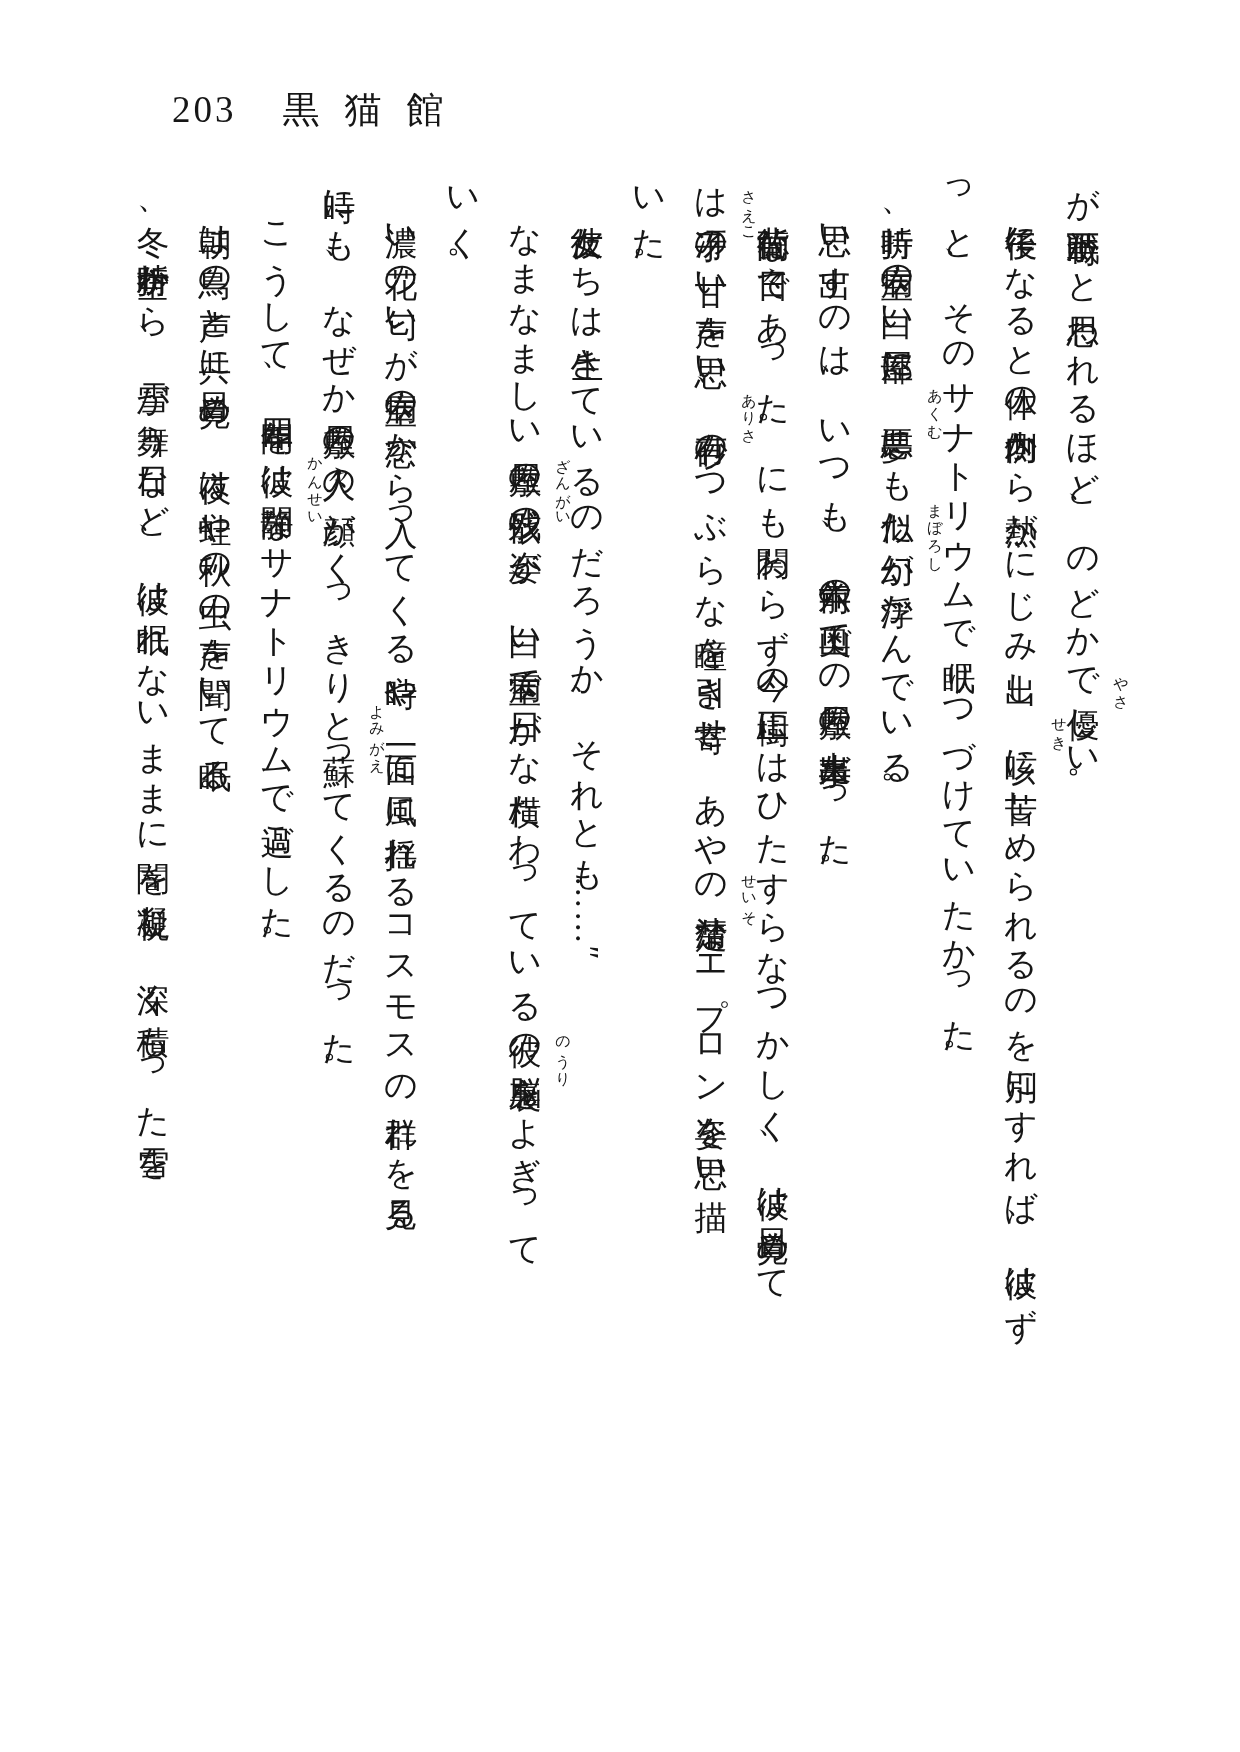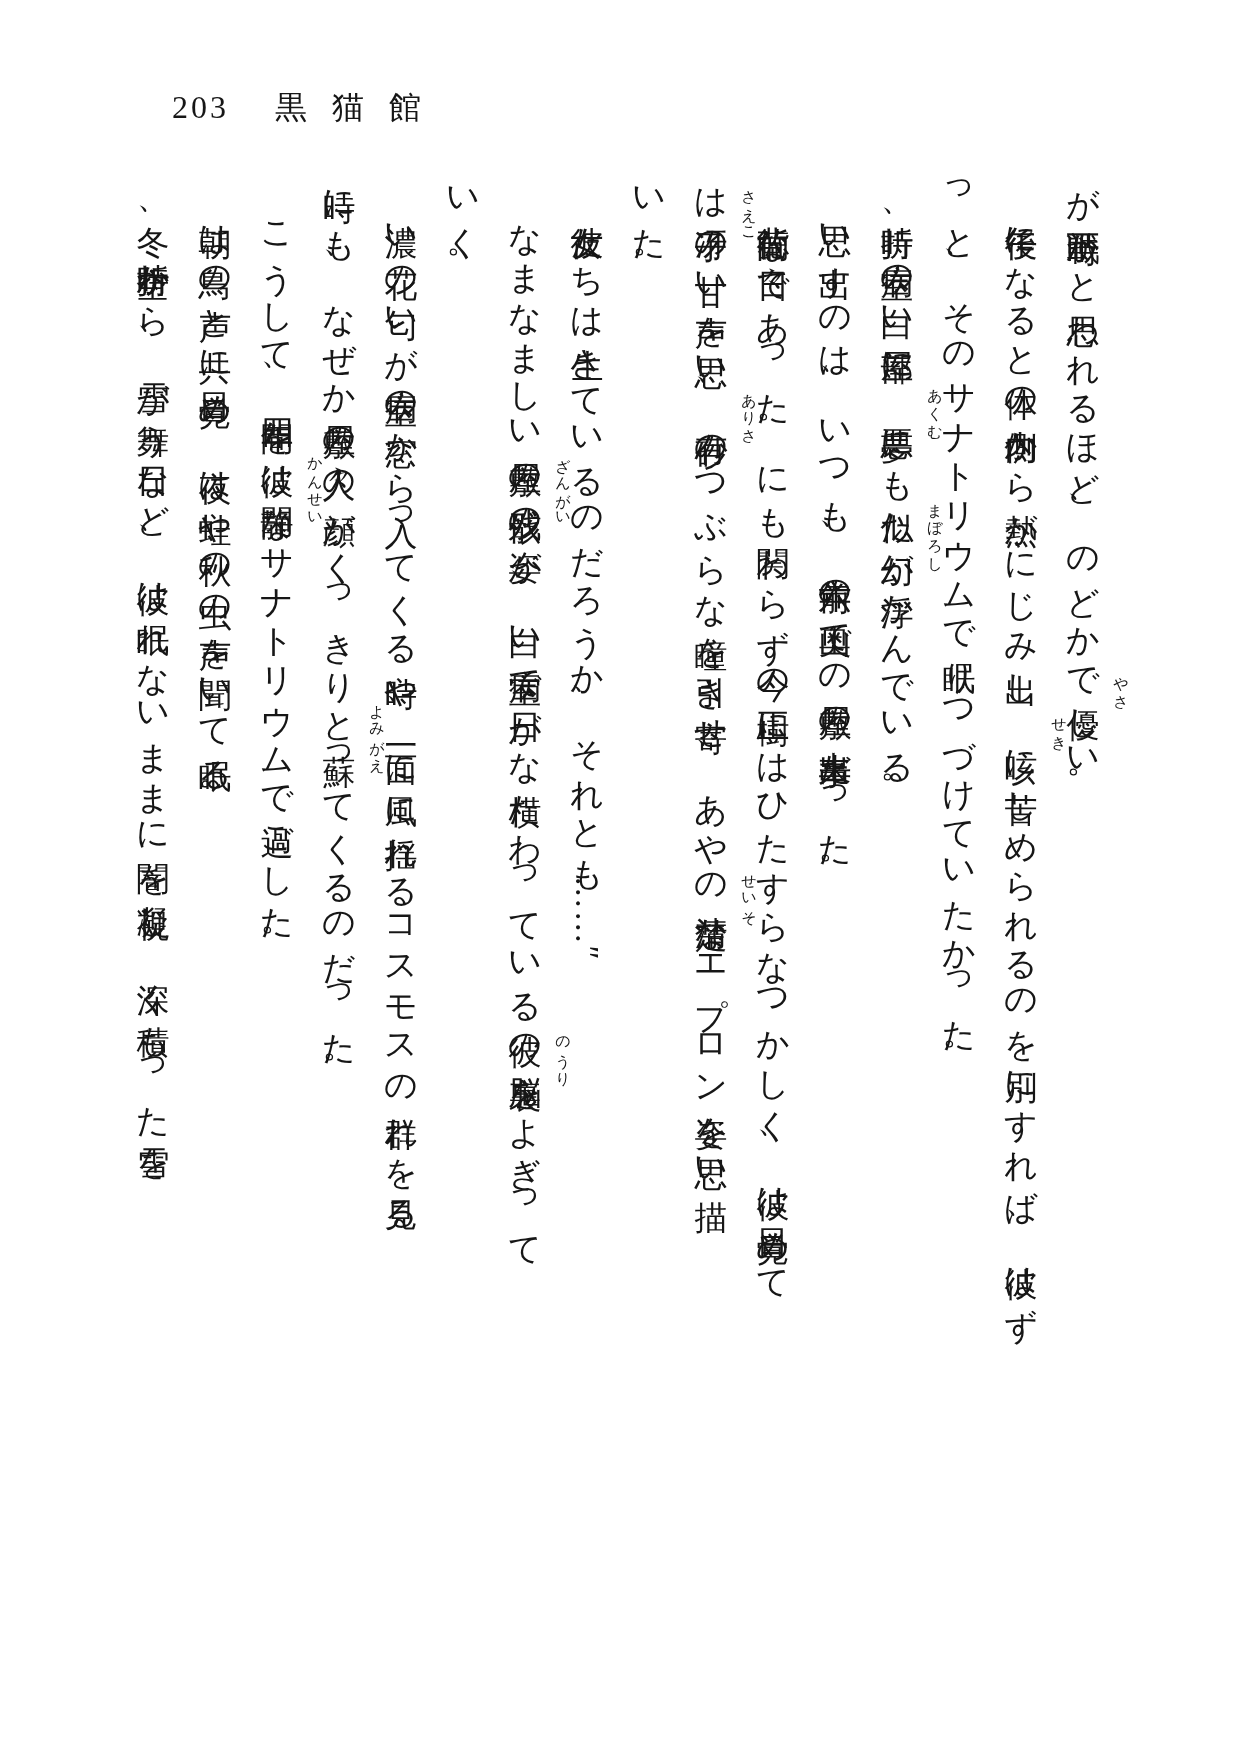--- a/index.html
+++ b/index.html
@@ -17,21 +17,21 @@
   }
   .page {
     position: absolute;
     inset: 0;
   }
   
   .running-head {
     position: absolute;
     top: 90px;
     left: 172px;
-    font-size: 32px;
+    font-size: 37px;
     line-height: 1.1;
     white-space: nowrap;
   }
   .pagenum {
     display: inline-block;
     letter-spacing: 3px;
     margin-right: 46px;
   }
   .booktitle {
     display: inline-block;

